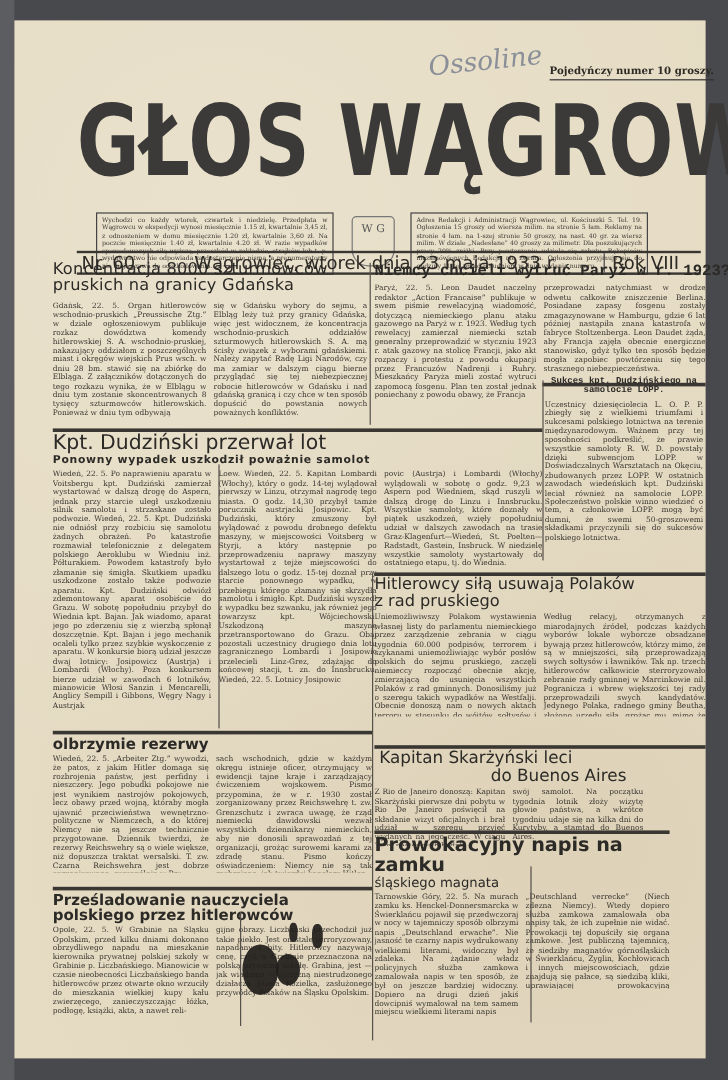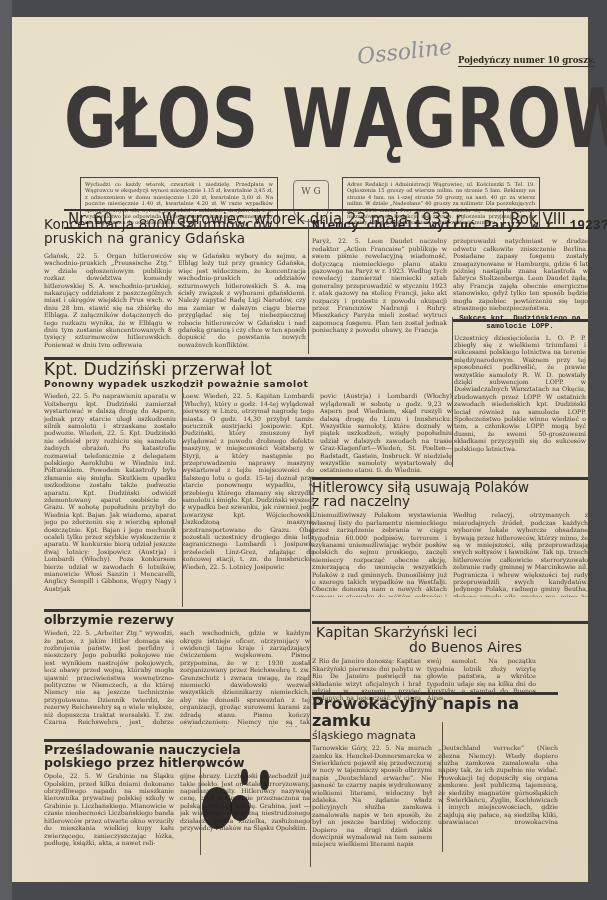--- a/index.html
+++ b/index.html
@@ -117,21 +117,21 @@
     </div>
   </div>
 
   <div class="vrule" style="left:170px; top:370px; height:220px;"></div>
   <div class="vrule" style="left:440px; top:300px; height:150px;"></div>
 
   <div class="hrule" style="left:300px; top:460px; width:276px;"></div>
 
   <div class="article" style="left:300px; top:463px; width:276px;">
     <div class="headline-sans" style="font-size:13.5px;">Hitlerowcy siłą usuwają Polaków</div>
-    <div class="headline-sans" style="font-size:13.5px;">z rad naczelny</div>
+    <div class="headline-sans" style="font-size:13.5px;">z rad pruskiego</div>
     <div class="cols body-text" style="margin-top:3px;">
       <div style="height:86px; overflow:hidden;">Uniemożliwiwszy Polakom wystawienia własnej listy do parlamentu niemieckiego przez zarządzenie zebrania w ciągu tygodnia 60.000 podpisów, terrorem i szykanami uniemożliwiając wybór posłów polskich do sejmu pruskiego, zaczęli niemieccy rozpocząć obecnie akcję, zmierzającą do usunięcia wszystkich Polaków z rad gminnych. Donosiliśmy już o szeregu takich wypadków na Westfalji. Obecnie donoszą nam o nowych aktach terroru w stosunku do wójtów, sołtysów i radnych na autochtonicznych ziemiach polskich: Śląsku Opolskim i Pograniczu.</div>
       <div style="height:86px; overflow:hidden;">
         <span>Według relacyj, otrzymanych z miarodajnych źródeł, podczas każdych wyborów lokale wyborcze obsadzane bywają przez hitlerowców, którzy mimo, że są w mniejszości, siłą przeprowadzają swych sołtysów i ławników. Tak np. trzech hitlerowców całkowicie sterroryzowało zebranie rady gminnej w Marcinkowie nil. Pogranicza i wbrew większości tej rady przeprowadzili swych kandydatów. Jedynego Polaka, radnego gminy Beutha, złożono urzędu siłą, grożąc mu, mimo że jest obywatelem niemieckim, wypędzeniem do Warszawy.</span>
         
       </div>
     </div>
   </div>
 
   <div class="hrule" style="left:32px; top:592px; width:266px;"></div>

